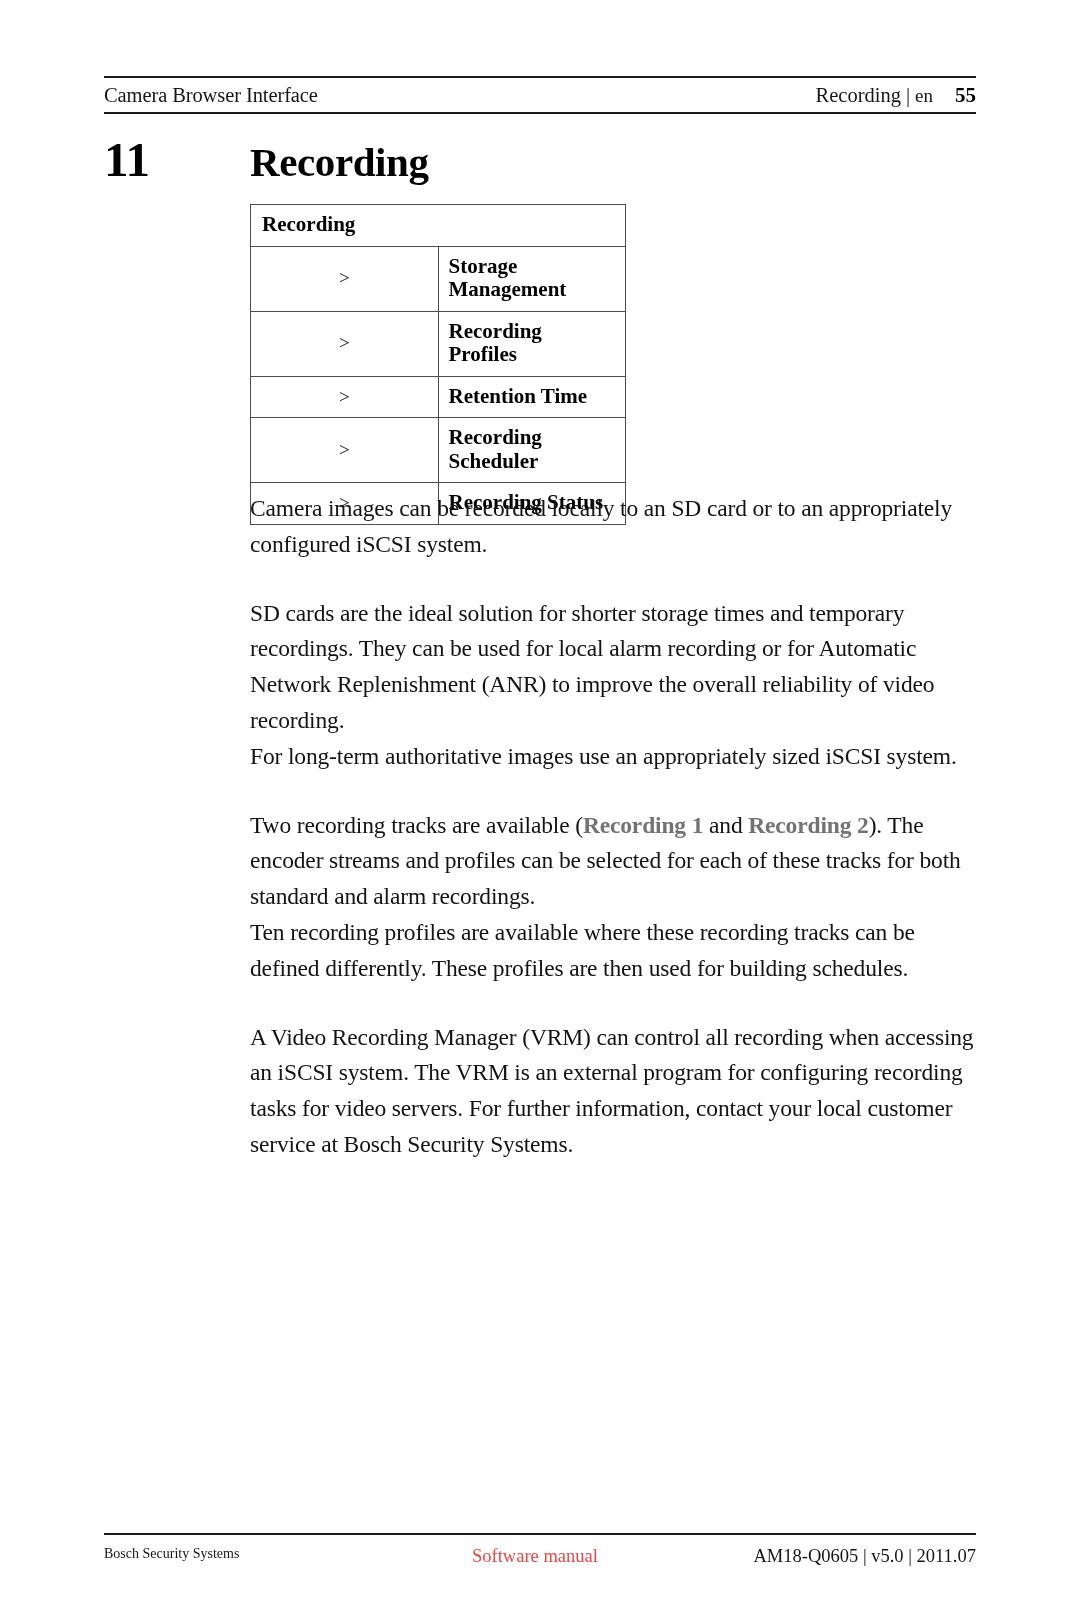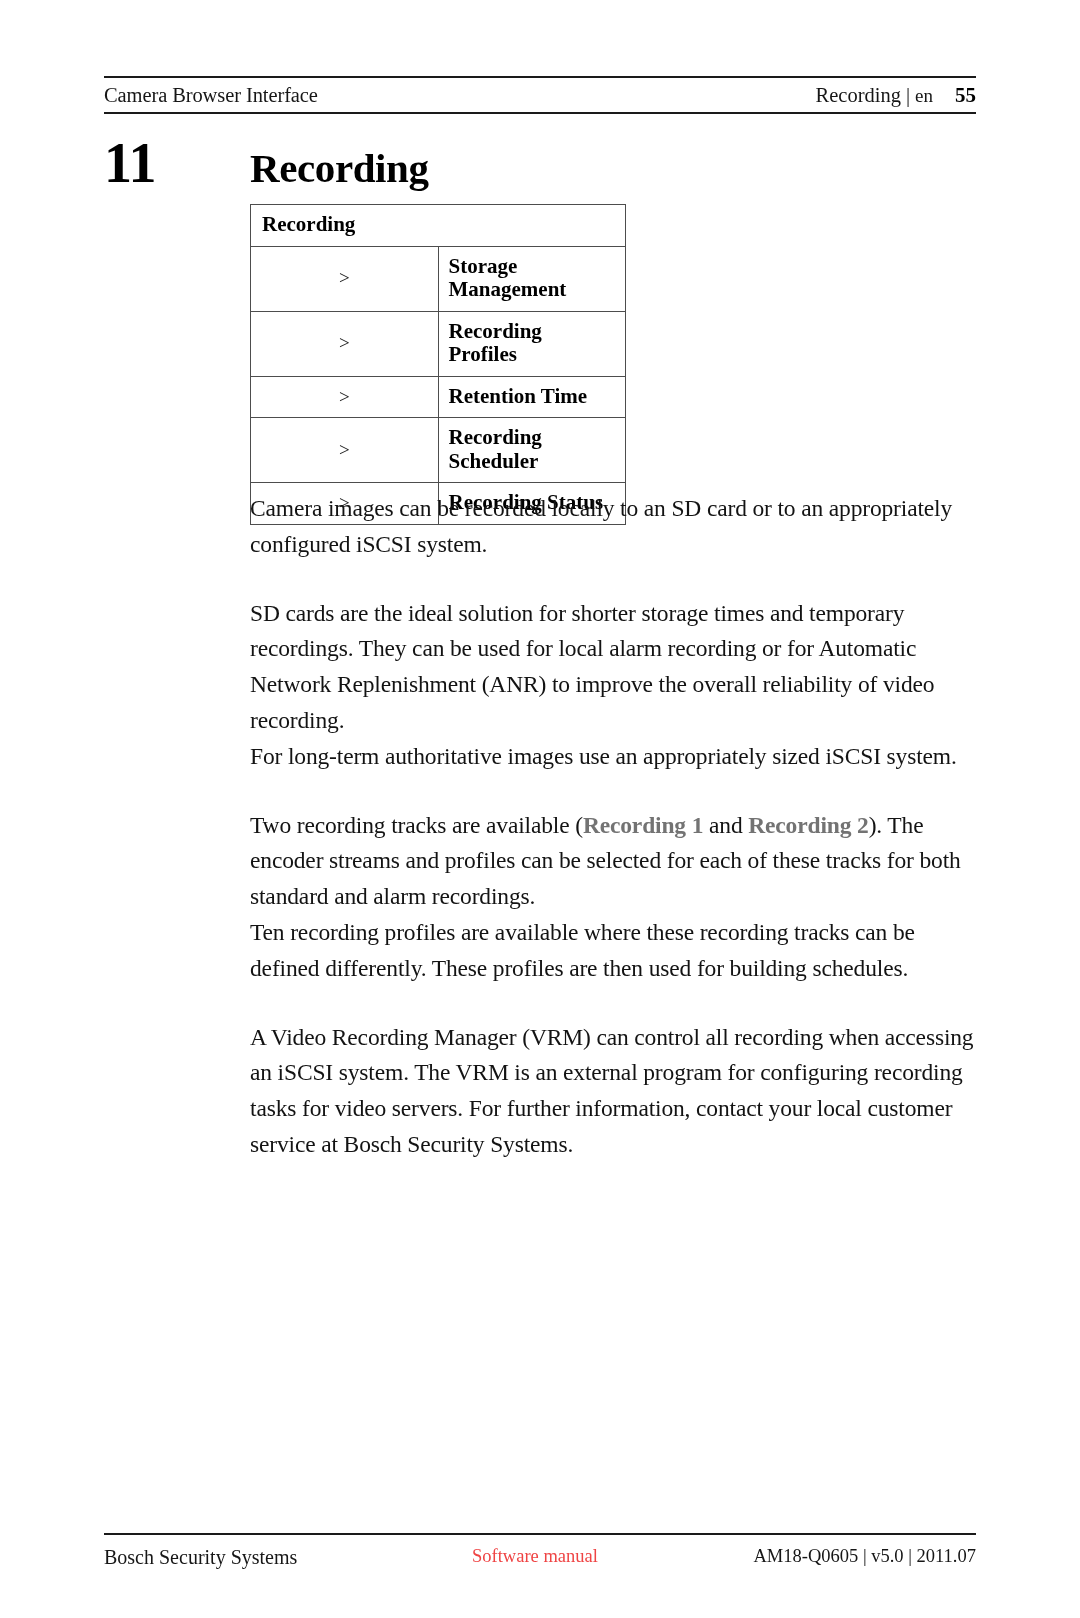--- a/index.html
+++ b/index.html
@@ -76,21 +76,21 @@
   
   .chapter-title {
     position: absolute;
     left: 104px;
     top: 127px;
     width: 872px;
     display: flex;
     align-items: baseline;
   }
   .chapter-number {
-    font-size: 56px;
+    font-size: 49px;
     font-weight: bold;
     letter-spacing: -0.4px;
     width: 146px;
     flex: 0 0 146px;
   }
   .chapter-name {
     font-size: 41px;
     font-weight: bold;
     letter-spacing: -0.4px;
   }
@@ -158,21 +158,21 @@
     width: 872px;
     border-top: 2px solid #1a1a1a;
     height: 42px;
     box-sizing: border-box;
     padding-top: 9px;
   }
   .page-footer .ftr-left {
     position: absolute;
     left: 0;
     top: 11px;
-    font-size: 20px;
+    font-size: 14px;
     color: #161616;
     white-space: nowrap;
   }
   .page-footer .ftr-center {
     position: absolute;
     left: 368px;
     top: 11px;
     font-size: 18.5px;
     color: #ef4444;
     white-space: nowrap;

